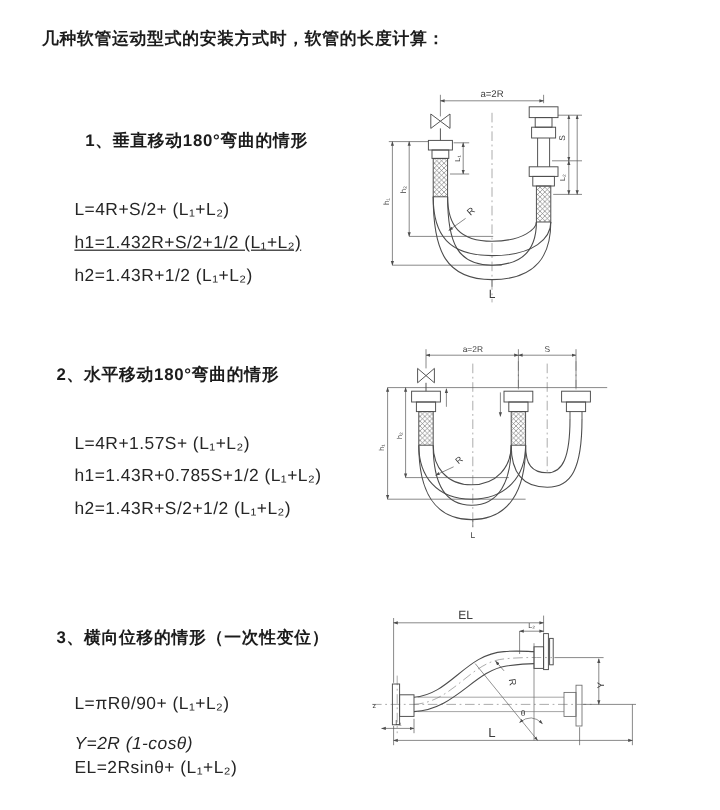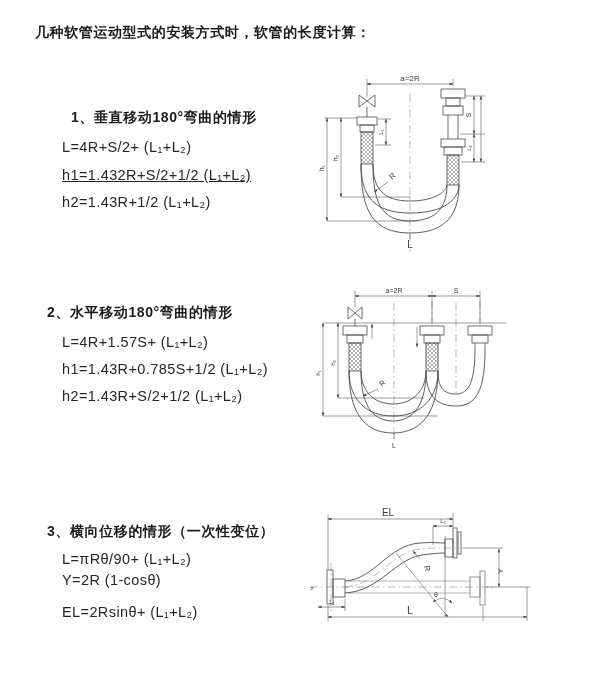--- a/index.html
+++ b/index.html
@@ -3,21 +3,21 @@
 <meta charset="utf-8">
 <style>
   html,body{margin:0;padding:0;}
   body{
     width:600px;height:675px;background:#ffffff;position:relative;overflow:hidden;
     font-family:"Liberation Sans","DejaVu Sans",sans-serif;color:#222;
   }
   .abs{position:absolute;}
   .title{font-size:14px;font-weight:bold;color:#1c1c1c;letter-spacing:.6px;white-space:nowrap;}
   .heading{font-size:14px;font-weight:bold;color:#1c1c1c;letter-spacing:.6px;white-space:nowrap;}
-  .formula{font-size:14.5px;color:#262626;letter-spacing:.4px;white-space:nowrap;}
+  .formula{font-size:14.5px;color:#262626;letter-spacing:.4px;white-space:nowrap;margin-top:28px;}
   svg{display:block;}
   svg text{fill:#3c3c3c;font-family:"Liberation Sans","DejaVu Sans",sans-serif;}
 </style>
 </head>
 <body>
 
 <div class="abs title" style="left:35px;top:24px;">几种软管运动型式的安装方式时，软管的长度计算：</div>
 
 <div class="abs heading" style="left:47px;top:109px;margin-left:24px;">1、垂直移动180°弯曲的情形</div>
 <div class="abs formula" style="left:62px;top:139px;">L=4R+S/2+ (L₁+L₂)</div>
@@ -164,21 +164,21 @@
   <text x="84" y="10" font-size="7" text-anchor="middle">a=2R</text>
   <text x="146" y="10" font-size="7" text-anchor="middle">S</text>
   <text x="25" y="80" font-size="6" text-anchor="middle" transform="rotate(-90 25 80)">h₂</text>
   <text x="10" y="90" font-size="6" text-anchor="middle" transform="rotate(-90 10 90)">h₁</text>
   <text x="72" y="104" font-size="7.5" transform="rotate(-40 72 104)">R</text>
   <text x="84" y="165" font-size="7" text-anchor="middle">L</text>
 </svg>
 
 <div class="abs heading" style="left:47px;top:523px;">3、横向位移的情形（一次性变位）</div>
 <div class="abs formula" style="left:62px;top:551px;text-align:right;">L=πRθ/90+ (L₁+L₂)</div>
-<div class="abs formula" style="left:62px;top:572px;">Y=2R (1-cosθ)</div>
+<div class="abs formula" style="left:62px;top:584px;font-style:italic;">Y=2R (1-cosθ)</div>
 <div class="abs formula" style="left:62px;top:604px;">EL=2Rsinθ+ (L₁+L₂)</div>
 
 <svg class="abs" style="left:300px;top:503px;" width="300" height="145" viewBox="0 0 300 145">
 
   <g stroke="#8c8c8c" stroke-width="0.6" stroke-dasharray="8 3 1.5 3" fill="none">
     <path d="M10,84 H196"></path>
     <path d="M31,60 V108"></path>
     <path d="M45,84 C78,82 92,48 121,46 C135,44.5 150,45 160,45"></path>
   </g>
 

